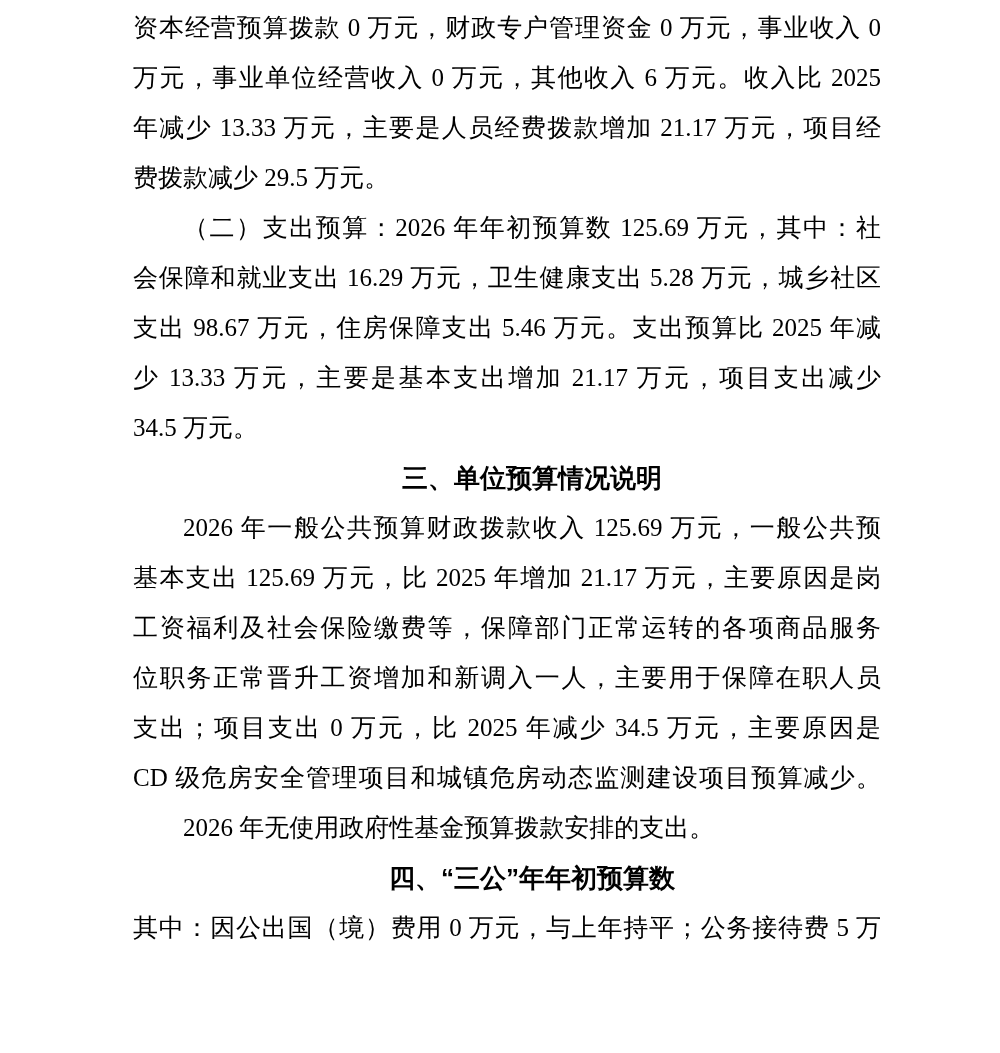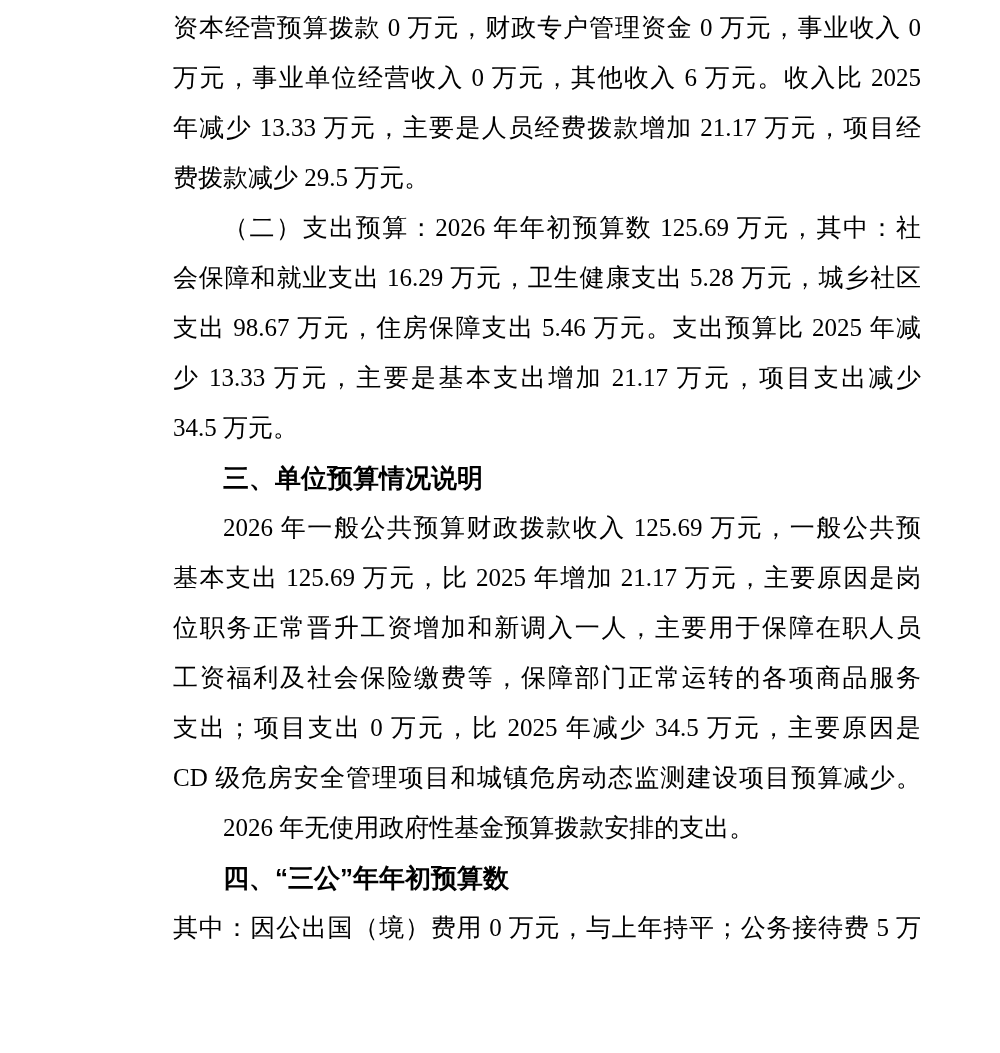--- a/index.html
+++ b/index.html
@@ -12,21 +12,20 @@
     background: #ffffff;
     color: #000000;
     font-family: "Liberation Serif", serif;
     overflow: hidden;
   }
   .doc {
     position: absolute;
     left: 133px;
     top: 3px;
     width: 748px;
-    margin-left: 40px;
   }
   .line {
     height: 50px;
     line-height: 50px;
     font-size: 25px;
     overflow: hidden;
     text-align: left;
     white-space: normal;
     color: #000000;
   }
@@ -41,20 +40,21 @@
     height: 0;
     vertical-align: top;
   }
   .line.indent {
     text-indent: 50px;
   }
   .line.heading {
     font-family: "Liberation Sans", sans-serif;
     font-weight: bold;
     font-size: 26px;
+    text-align: center;
   }
   .prefix {
     font-weight: normal;
   }
 </style>
 </head>
 <body>
 
 <div class="doc">
   <div class="line j">资本经营预算拨款 0 万元，财政专户管理资金 0 万元，事业收入 0</div>
@@ -62,20 +62,20 @@
   <div class="line j">年减少 13.33 万元，主要是人员经费拨款增加 21.17 万元，项目经</div>
   <div class="line">费拨款减少 29.5 万元。</div>
   <div class="line j indent"><span class="prefix">（二）支出预算：</span><span>2026 年年初预算数 125.69 万元，其中：社</span></div>
   <div class="line j">会保障和就业支出 16.29 万元，卫生健康支出 5.28 万元，城乡社区</div>
   <div class="line j">支出 98.67 万元，住房保障支出 5.46 万元。支出预算比 2025 年减</div>
   <div class="line j">少 13.33 万元，主要是基本支出增加 21.17 万元，项目支出减少</div>
   <div class="line">34.5 万元。</div>
   <div class="line heading indent">三、单位预算情况说明</div>
   <div class="line j indent">2026 年一般公共预算财政拨款收入 125.69 万元，一般公共预</div>
   <div class="line j">基本支出 125.69 万元，比 2025 年增加 21.17 万元，主要原因是岗</div>
+  <div class="line j">工资福利及社会保险缴费等，保障部门正常运转的各项商品服务</div>
   <div class="line j">位职务正常晋升工资增加和新调入一人，主要用于保障在职人员</div>
-  <div class="line j">工资福利及社会保险缴费等，保障部门正常运转的各项商品服务</div>
   <div class="line j">支出；项目支出 0 万元，比 2025 年减少 34.5 万元，主要原因是</div>
   <div class="line j">CD 级危房安全管理项目和城镇危房动态监测建设项目预算减少。</div>
   <div class="line indent">2026 年无使用政府性基金预算拨款安排的支出。</div>
   <div class="line heading indent">四、“三公”年年初预算数</div>
   <div class="line j">其中：因公出国（境）费用 0 万元，与上年持平；公务接待费 5 万</div>
 </div>
 
 </body></html>

